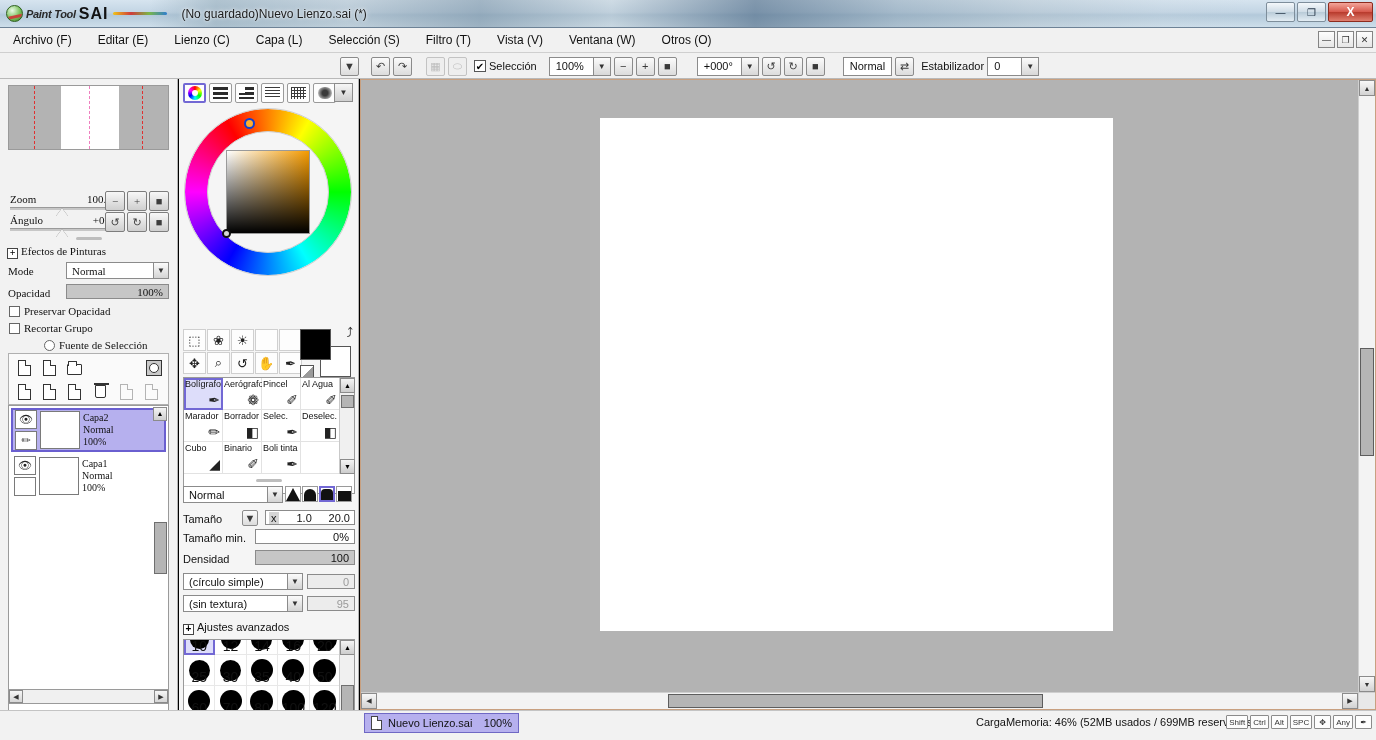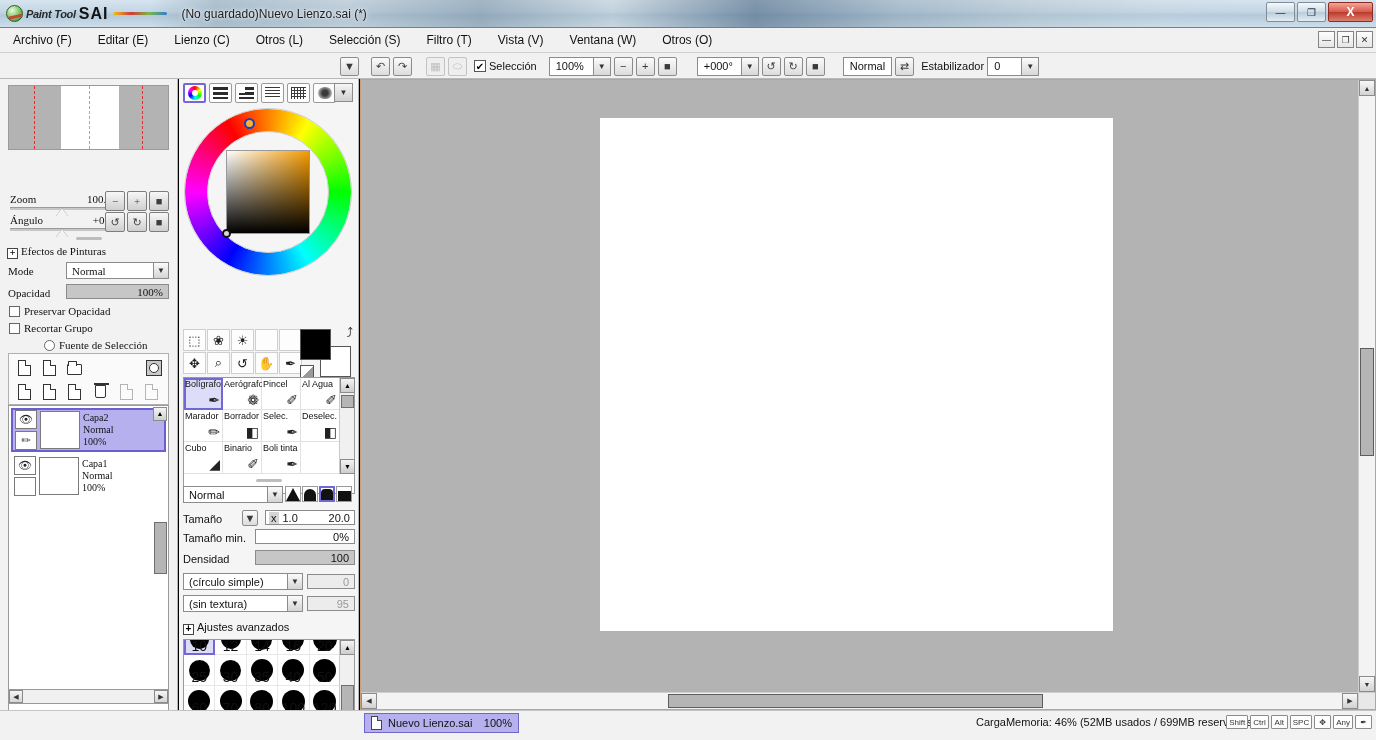--- a/index.html
+++ b/index.html
@@ -335,21 +335,21 @@
       <div class="win-btn">—</div>
       <div class="win-btn">❐</div>
       <div class="win-btn close">X</div>
     </div>
   </div>
 
   <div class="menubar">
     <div class="menu-item">Archivo (F)</div>
     <div class="menu-item">Editar (E)</div>
     <div class="menu-item">Lienzo (C)</div>
-    <div class="menu-item">Otros (L)</div>
+    <div class="menu-item">Capa (L)</div>
     <div class="menu-item">Selección (S)</div>
     <div class="menu-item">Filtro (T)</div>
     <div class="menu-item">Vista (V)</div>
     <div class="menu-item">Ventana (W)</div>
     <div class="menu-item">Otros (O)</div>
     <div class="mdi-btns">
       <div class="mdi-btn">—</div>
       <div class="mdi-btn">❐</div>
       <div class="mdi-btn">✕</div>
     </div>
@@ -651,21 +651,21 @@
         </div>
       <div class="shbtn">
           <span class="sh4"></span>
         </div>
     </div>
 
     <div class="row-label" style="left:4px; top:434px;">Tamaño</div>
     <div class="sqbtn" style="position:absolute; left:63px; top:431px; width:16px;height:16px;">▼</div>
     <div class="valfield" style="left:86px; top:431px; width:90px; justify-content:space-between; padding-left:3px; padding-right:4px;">
       <span style="background:#d4d4d4; padding:0 2px;">x</span>
-      <span style="margin-right:auto; margin-left:4px;">1.0</span>
+      <span style="margin-right:auto; margin-left:18px;">1.0</span>
       <span>20.0</span>
     </div>
 
     <div class="row-label" style="left:4px; top:453px;">Tamaño min.</div>
     <div class="valfield" style="left:76px; top:450px; width:100px;">0%</div>
 
     <div class="row-label" style="left:4px; top:474px;">Densidad</div>
     <div class="valfield" style="left:76px; top:471px; width:100px; background:#c6c6c6;">100</div>
 
     <div class="combo" style="left:4px; top:494px; width:120px;">

